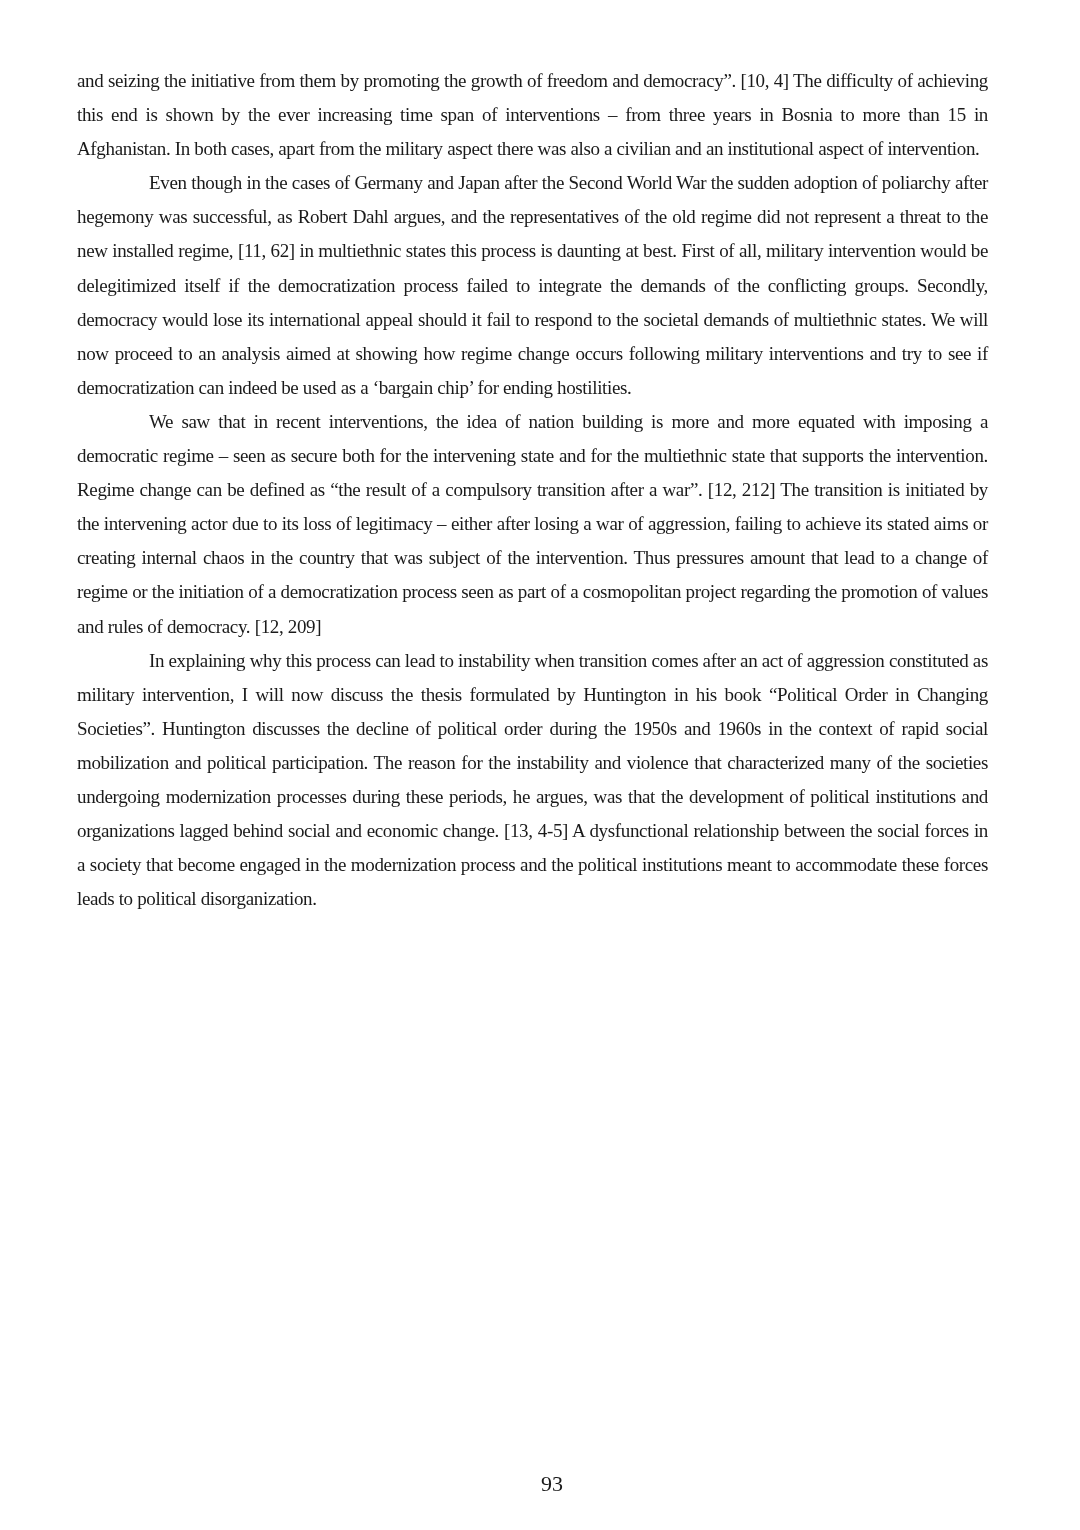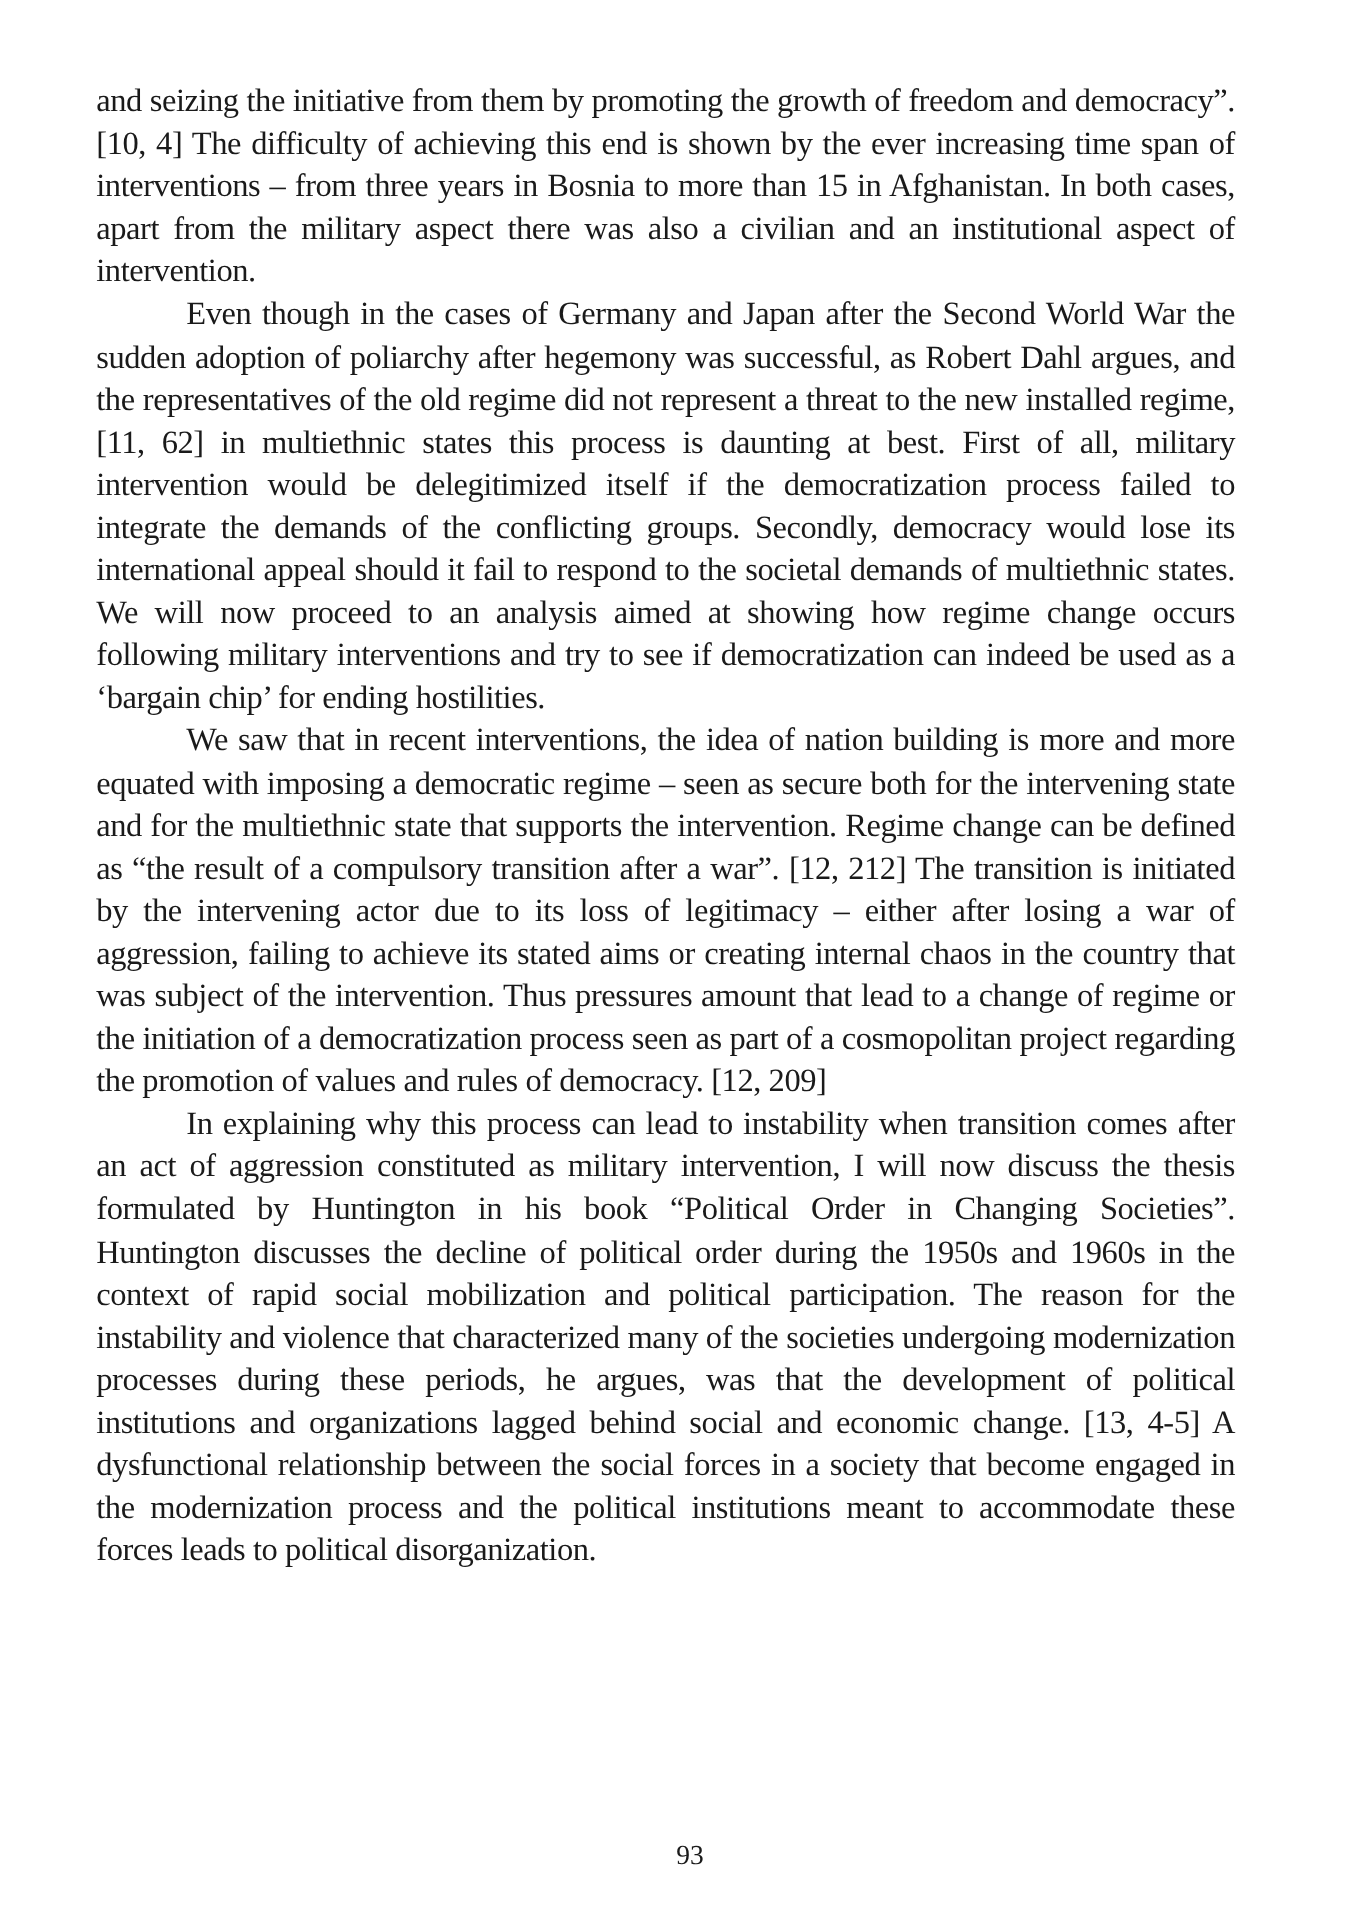--- a/index.html
+++ b/index.html
@@ -16,21 +16,21 @@
       font-family: "Liberation Serif", "DejaVu Serif", serif;
     }
     .page {
       position: absolute;
       left: 77px;
       top: 64px;
       width: 911px;
     }
     .para {
       margin: 0;
-      font-size: 26px;
+      font-size: 19px;
       line-height: 34.1px;
       text-align: justify;
       letter-spacing: -0.35px;
       word-spacing: 0px;
     }
     .para.indent {
       text-indent: 72px;
     }
     .heading {
       margin: 24px 0 25px 0;

